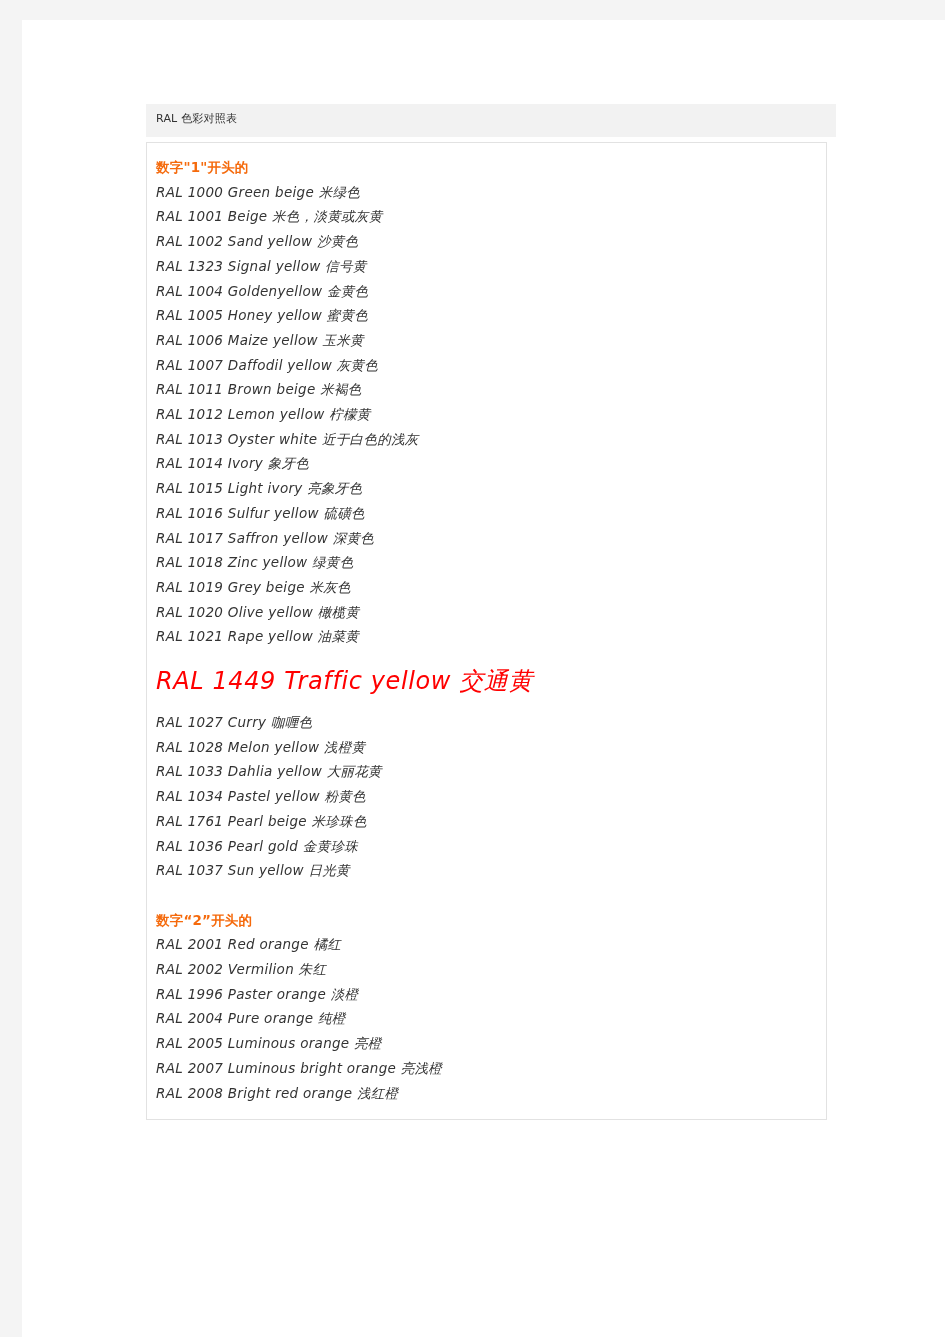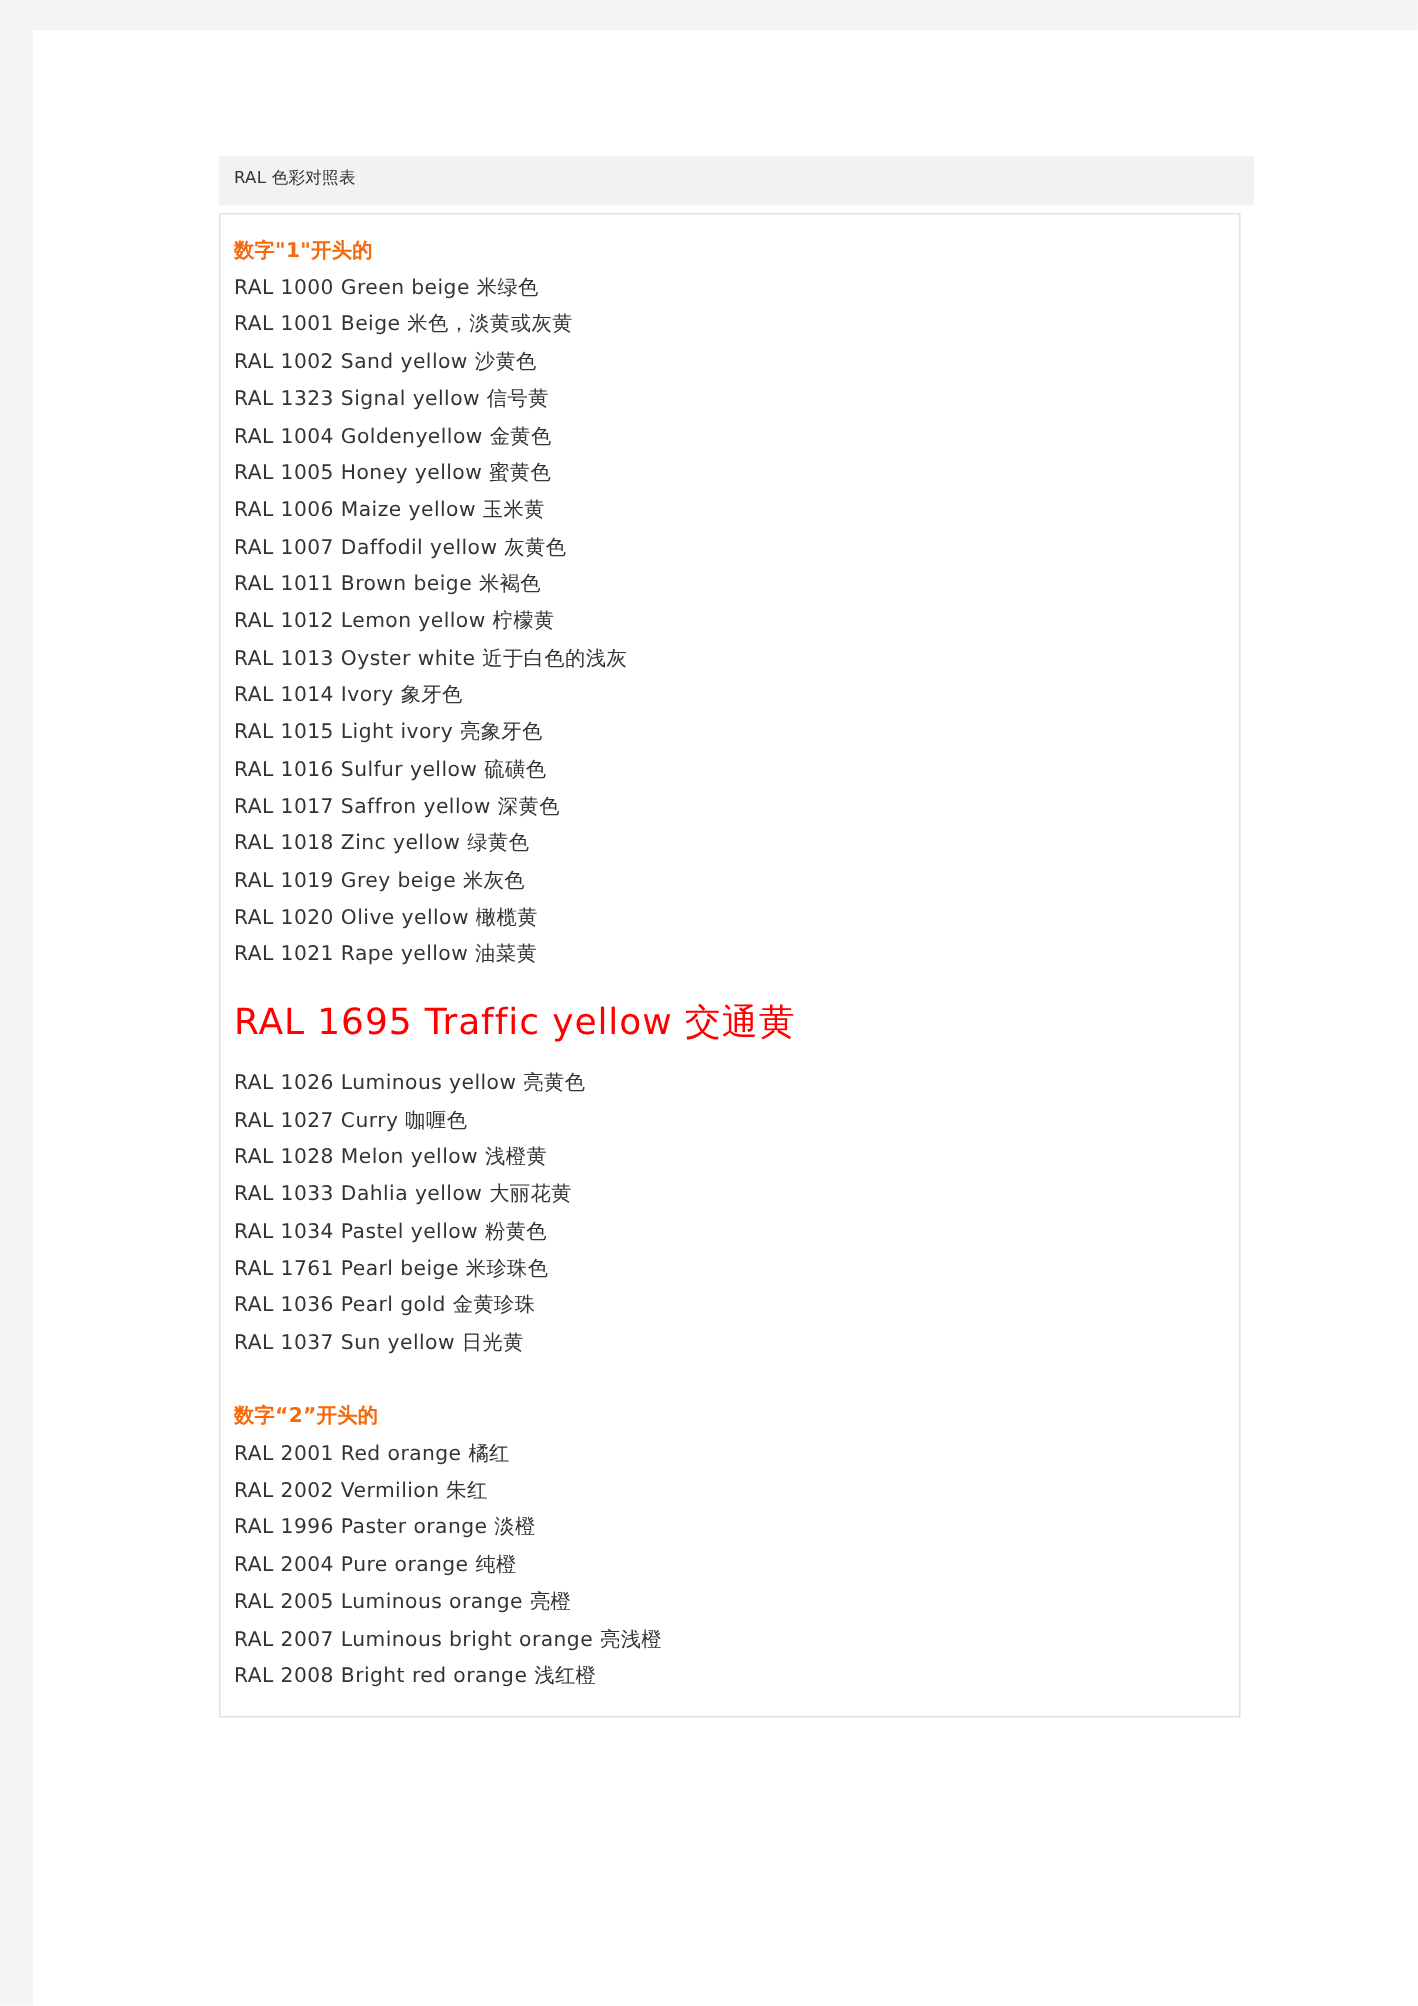--- a/index.html
+++ b/index.html
@@ -74,20 +74,21 @@
     letter-spacing: 0.2px;
     white-space: nowrap;
   }
 
   .entry {
     font-size: 13.5px;
     color: #333333;
     line-height: 24.7px;
     letter-spacing: 0.3px;
     white-space: nowrap;
+    font-style: italic;
   }
 
   
   .entry.highlight {
     font-size: 24px;
     color: #ff0000;
     line-height: 46px;
     letter-spacing: 0.6px;
     margin-top: 9px;
     margin-bottom: 6px;
@@ -126,22 +127,21 @@
         <div class="entry">RAL 1012 Lemon yellow 柠檬黄</div>
         <div class="entry">RAL 1013 Oyster white 近于白色的浅灰</div>
         <div class="entry">RAL 1014 Ivory 象牙色</div>
         <div class="entry">RAL 1015 Light ivory 亮象牙色</div>
         <div class="entry">RAL 1016 Sulfur yellow 硫磺色</div>
         <div class="entry">RAL 1017 Saffron yellow 深黄色</div>
         <div class="entry">RAL 1018 Zinc yellow 绿黄色</div>
         <div class="entry">RAL 1019 Grey beige 米灰色</div>
         <div class="entry">RAL 1020 Olive yellow 橄榄黄</div>
         <div class="entry">RAL 1021 Rape yellow 油菜黄</div>
-        <div class="entry highlight">RAL 1695 Traffic yellow 交通黄</div>
-        <div class="entry">RAL 1026 Luminous yellow 亮黄色</div>
+        <div class="entry highlight">RAL 1449 Traffic yellow 交通黄</div>
         <div class="entry">RAL 1027 Curry 咖喱色</div>
         <div class="entry">RAL 1028 Melon yellow 浅橙黄</div>
         <div class="entry">RAL 1033 Dahlia yellow 大丽花黄</div>
         <div class="entry">RAL 1034 Pastel yellow 粉黄色</div>
         <div class="entry">RAL 1761 Pearl beige 米珍珠色</div>
         <div class="entry">RAL 1036 Pearl gold 金黄珍珠</div>
         <div class="entry">RAL 1037 Sun yellow 日光黄</div>
         <div class="spacer"></div>
         <div class="section-title">数字“2”开头的</div>
         <div class="entry">RAL 2001 Red orange 橘红</div>

